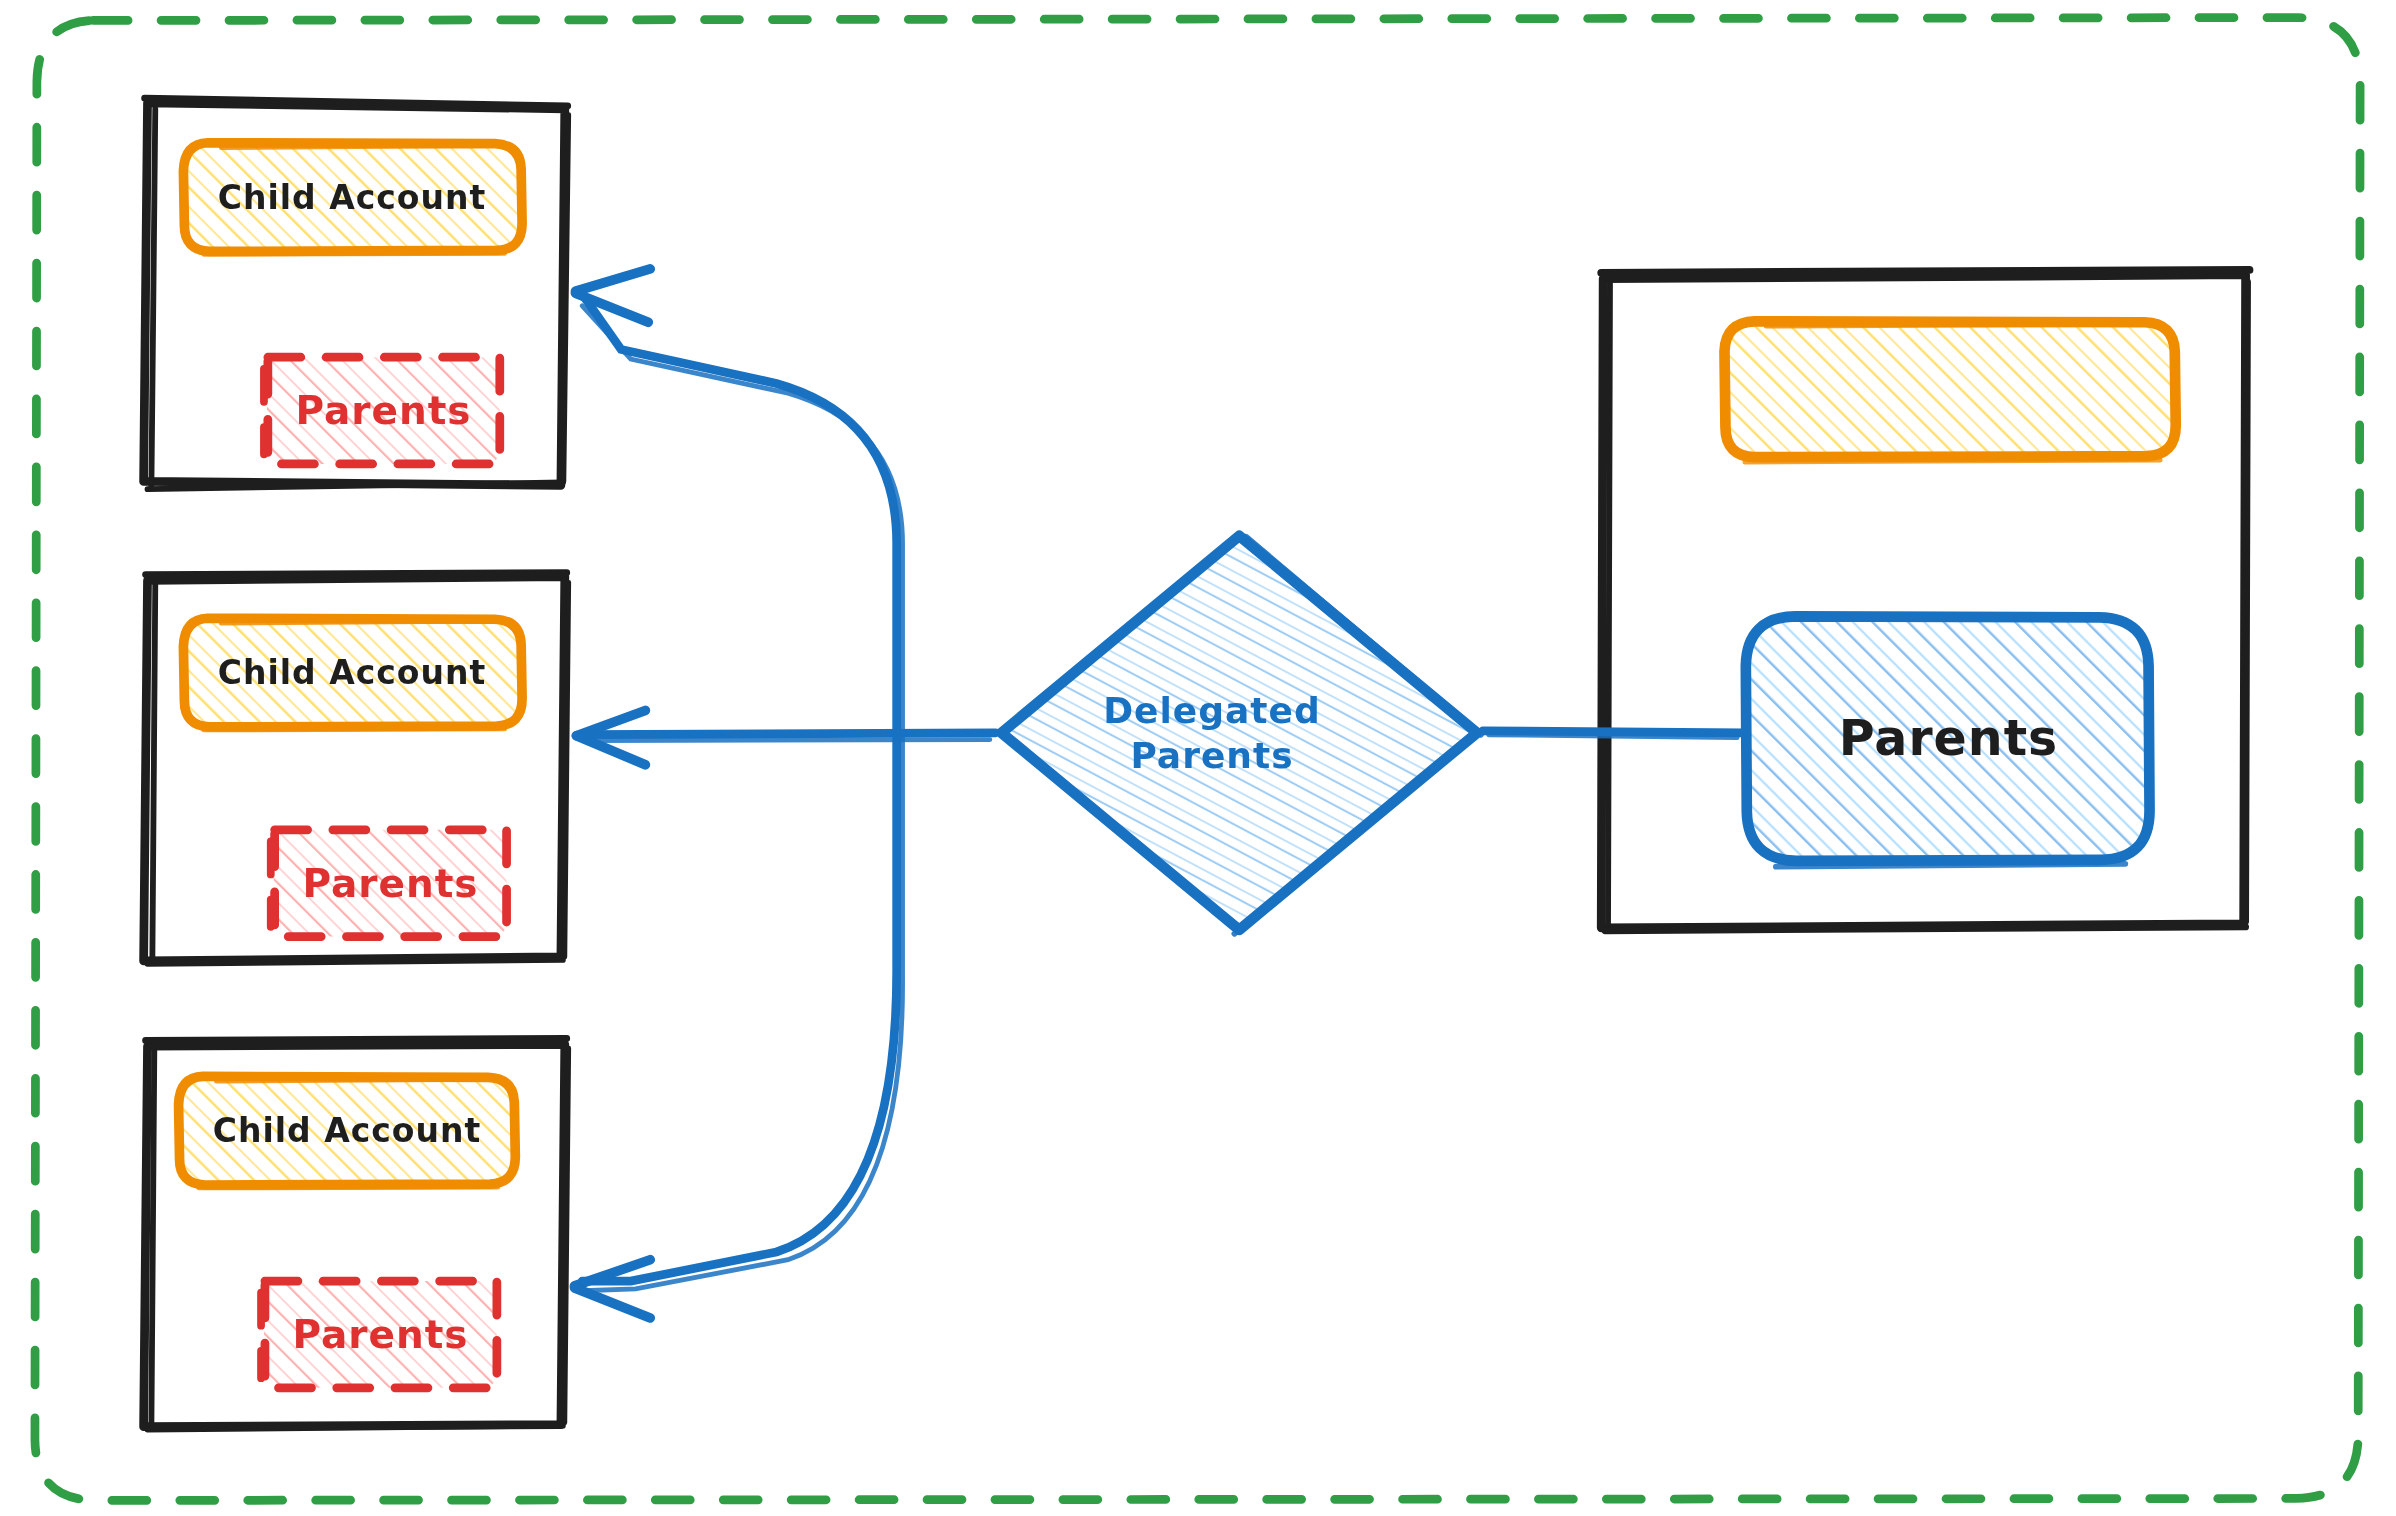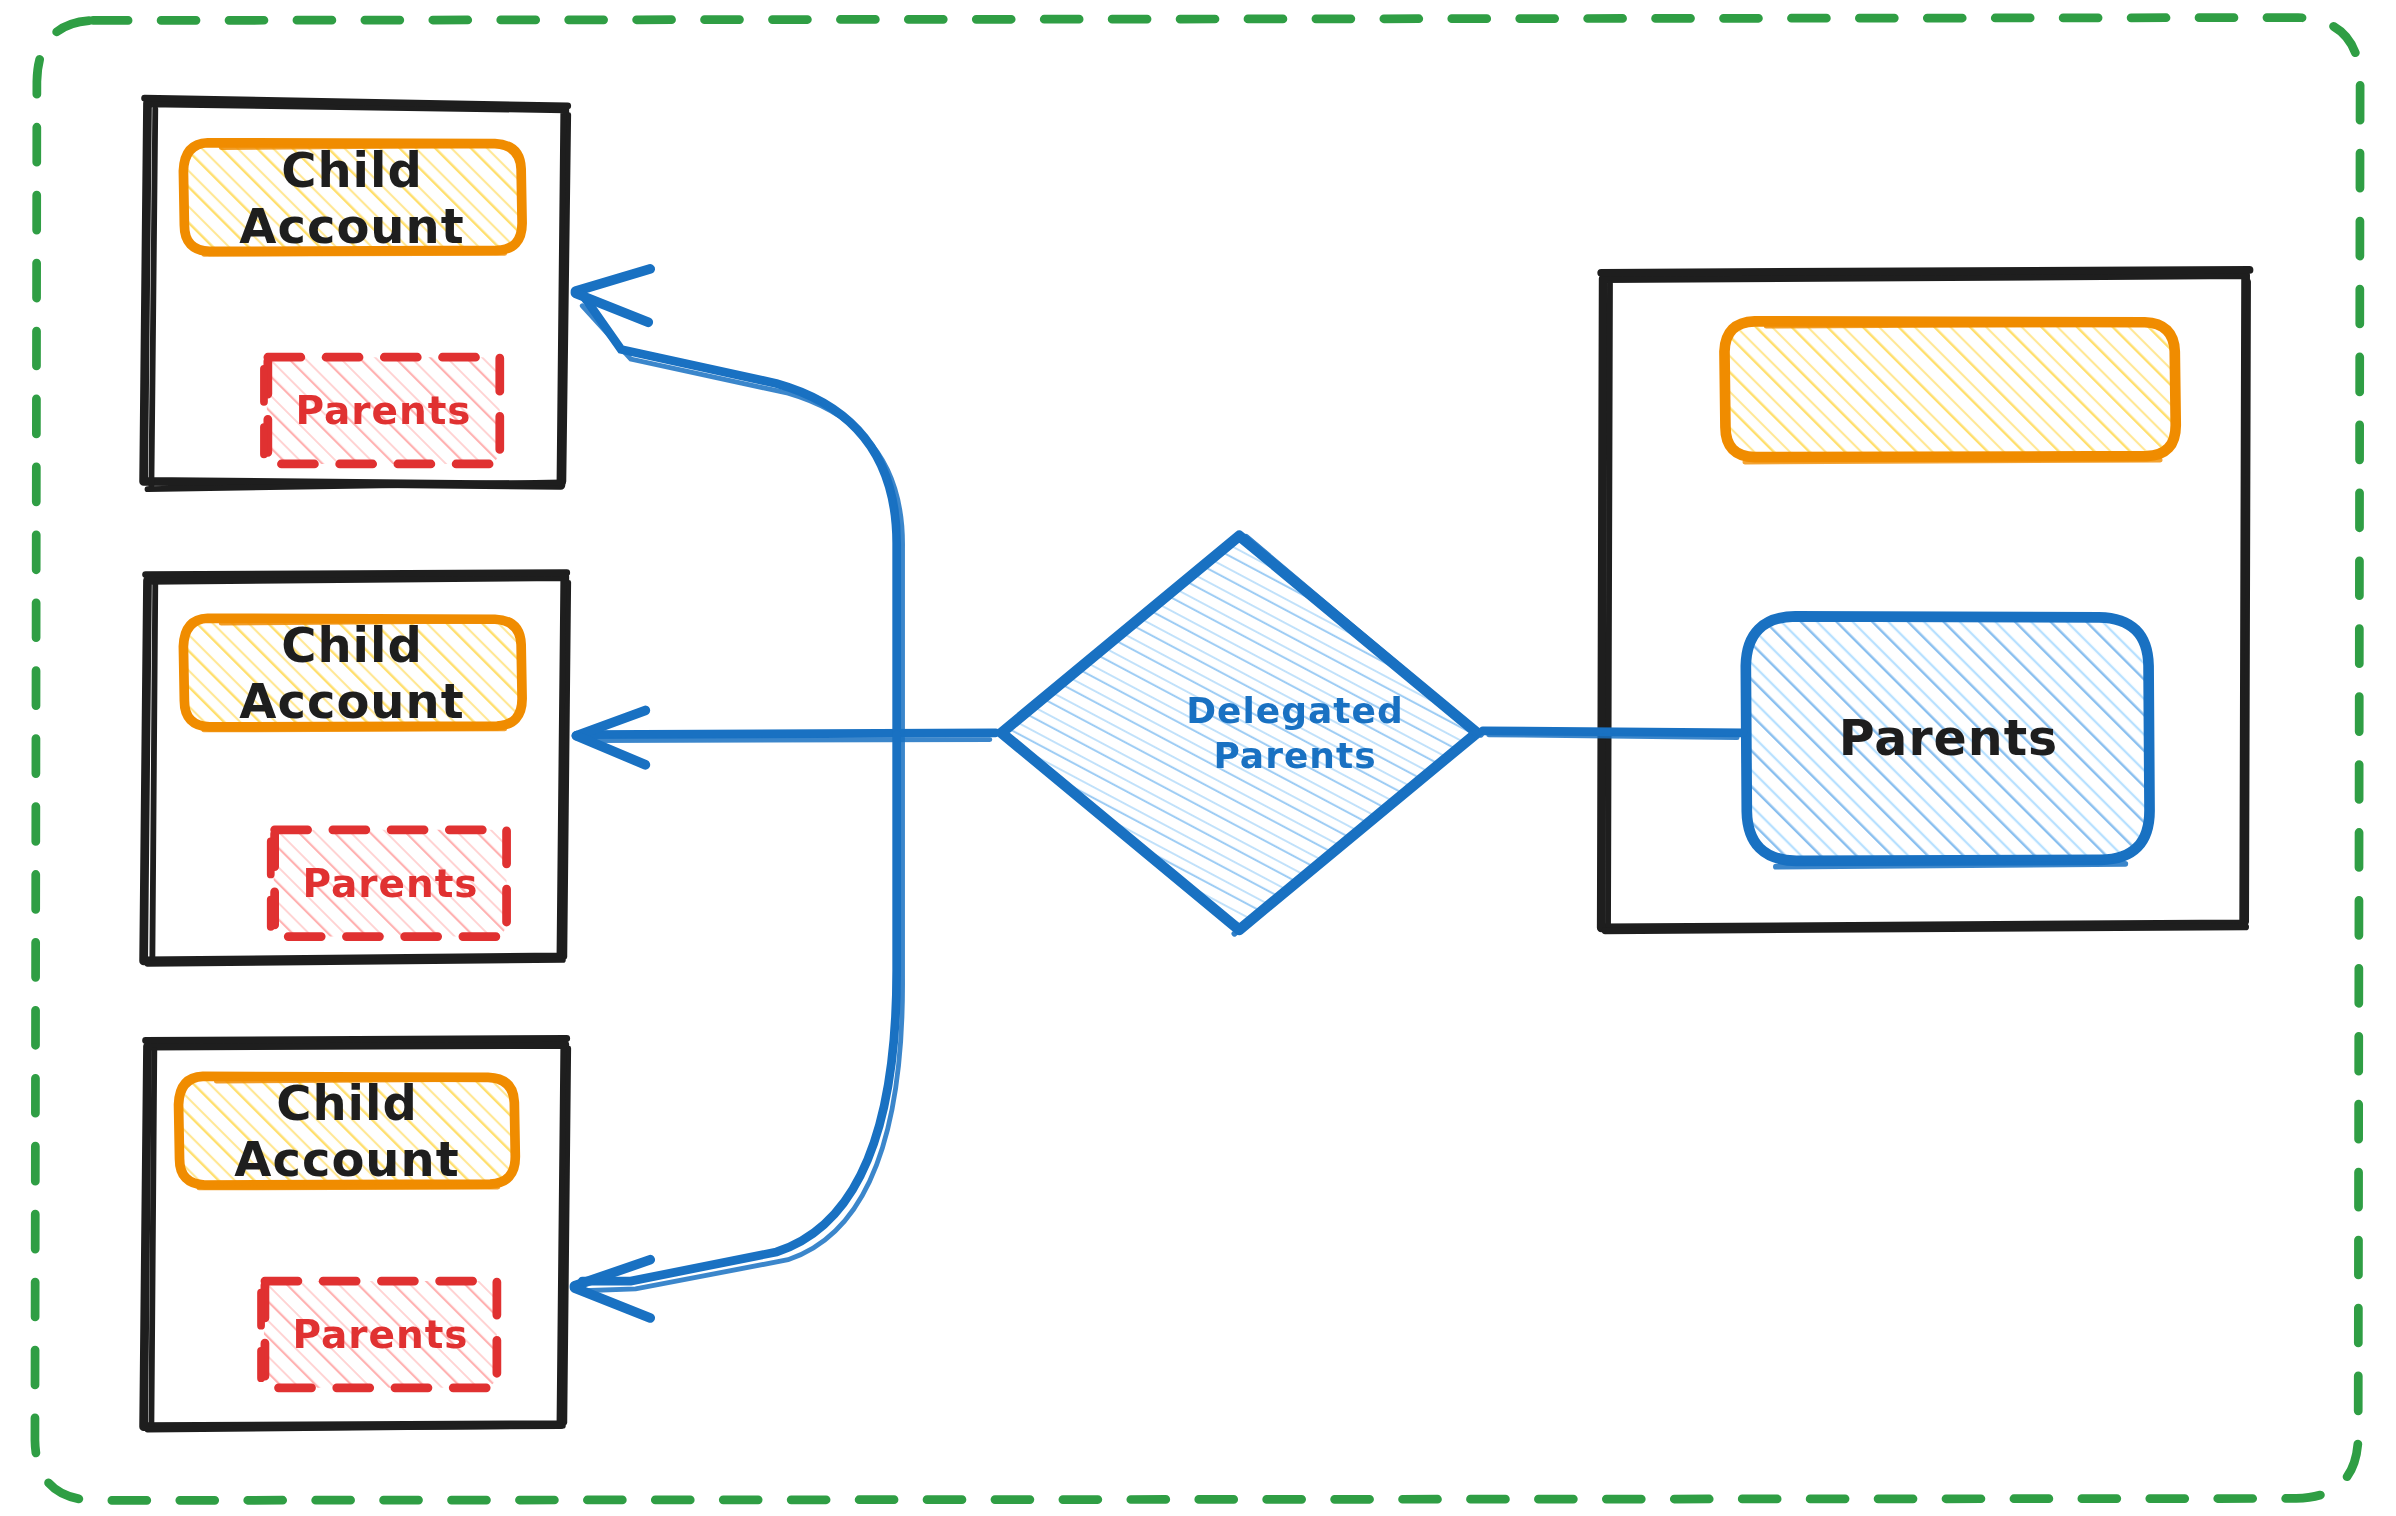--- a/index.html
+++ b/index.html
@@ -14,21 +14,21 @@
     position:absolute;
     display:flex;align-items:center;justify-content:center;
     text-align:center;
     font-family:"DejaVu Sans", sans-serif;
     pointer-events:none;
     white-space:pre-line;
   }
   .lbl-dark{color:#1e1e1e;}
   .lbl-red{color:#e03131;}
   .lbl-blue{color:#1971c2;}
-  .t-child{font-size:48px;letter-spacing:1px;font-weight:600;}
+  .t-child{font-size:33px;letter-spacing:1px;font-weight:600;}
   .t-parents{font-size:39px;letter-spacing:1px;font-weight:600;}
   .t-parentacct{font-size:45px;letter-spacing:1px;font-weight:600;}
   .t-manager{font-size:49px;letter-spacing:1px;font-weight:600;}
   .t-diamond{font-size:36px;line-height:1.25;letter-spacing:1px;font-weight:600;}
 </style>
 </head>
 <body>
 
 <div id="stage">
 
@@ -177,19 +177,19 @@
   <div class="lbl lbl-red t-parents" style="left:267px;top:357px;width:233px;height:107px;">Parents</div>
 
   <div class="lbl lbl-dark t-child" style="left:182px;top:619px;width:340px;height:107px;">Child Account</div>
   <div class="lbl lbl-red t-parents" style="left:274px;top:830px;width:233px;height:107px;">Parents</div>
 
   <div class="lbl lbl-dark t-child" style="left:178px;top:1077px;width:338px;height:107px;">Child Account</div>
   <div class="lbl lbl-red t-parents" style="left:264px;top:1281px;width:233px;height:107px;">Parents</div>
 
   <div class="lbl lbl-dark t-manager" style="left:1747px;top:617px;width:403px;height:243px;">Parents</div>
 
-  <div class="lbl lbl-blue t-diamond" style="left:1135px;top:670px;width:320px;height:126px;flex-direction:column;">
+  <div class="lbl lbl-blue t-diamond" style="left:1052px;top:670px;width:320px;height:126px;flex-direction:column;">
     <span>Delegated</span>
     <span>Parents</span>
   </div>
 
 </div>
 
 
 </body></html>

